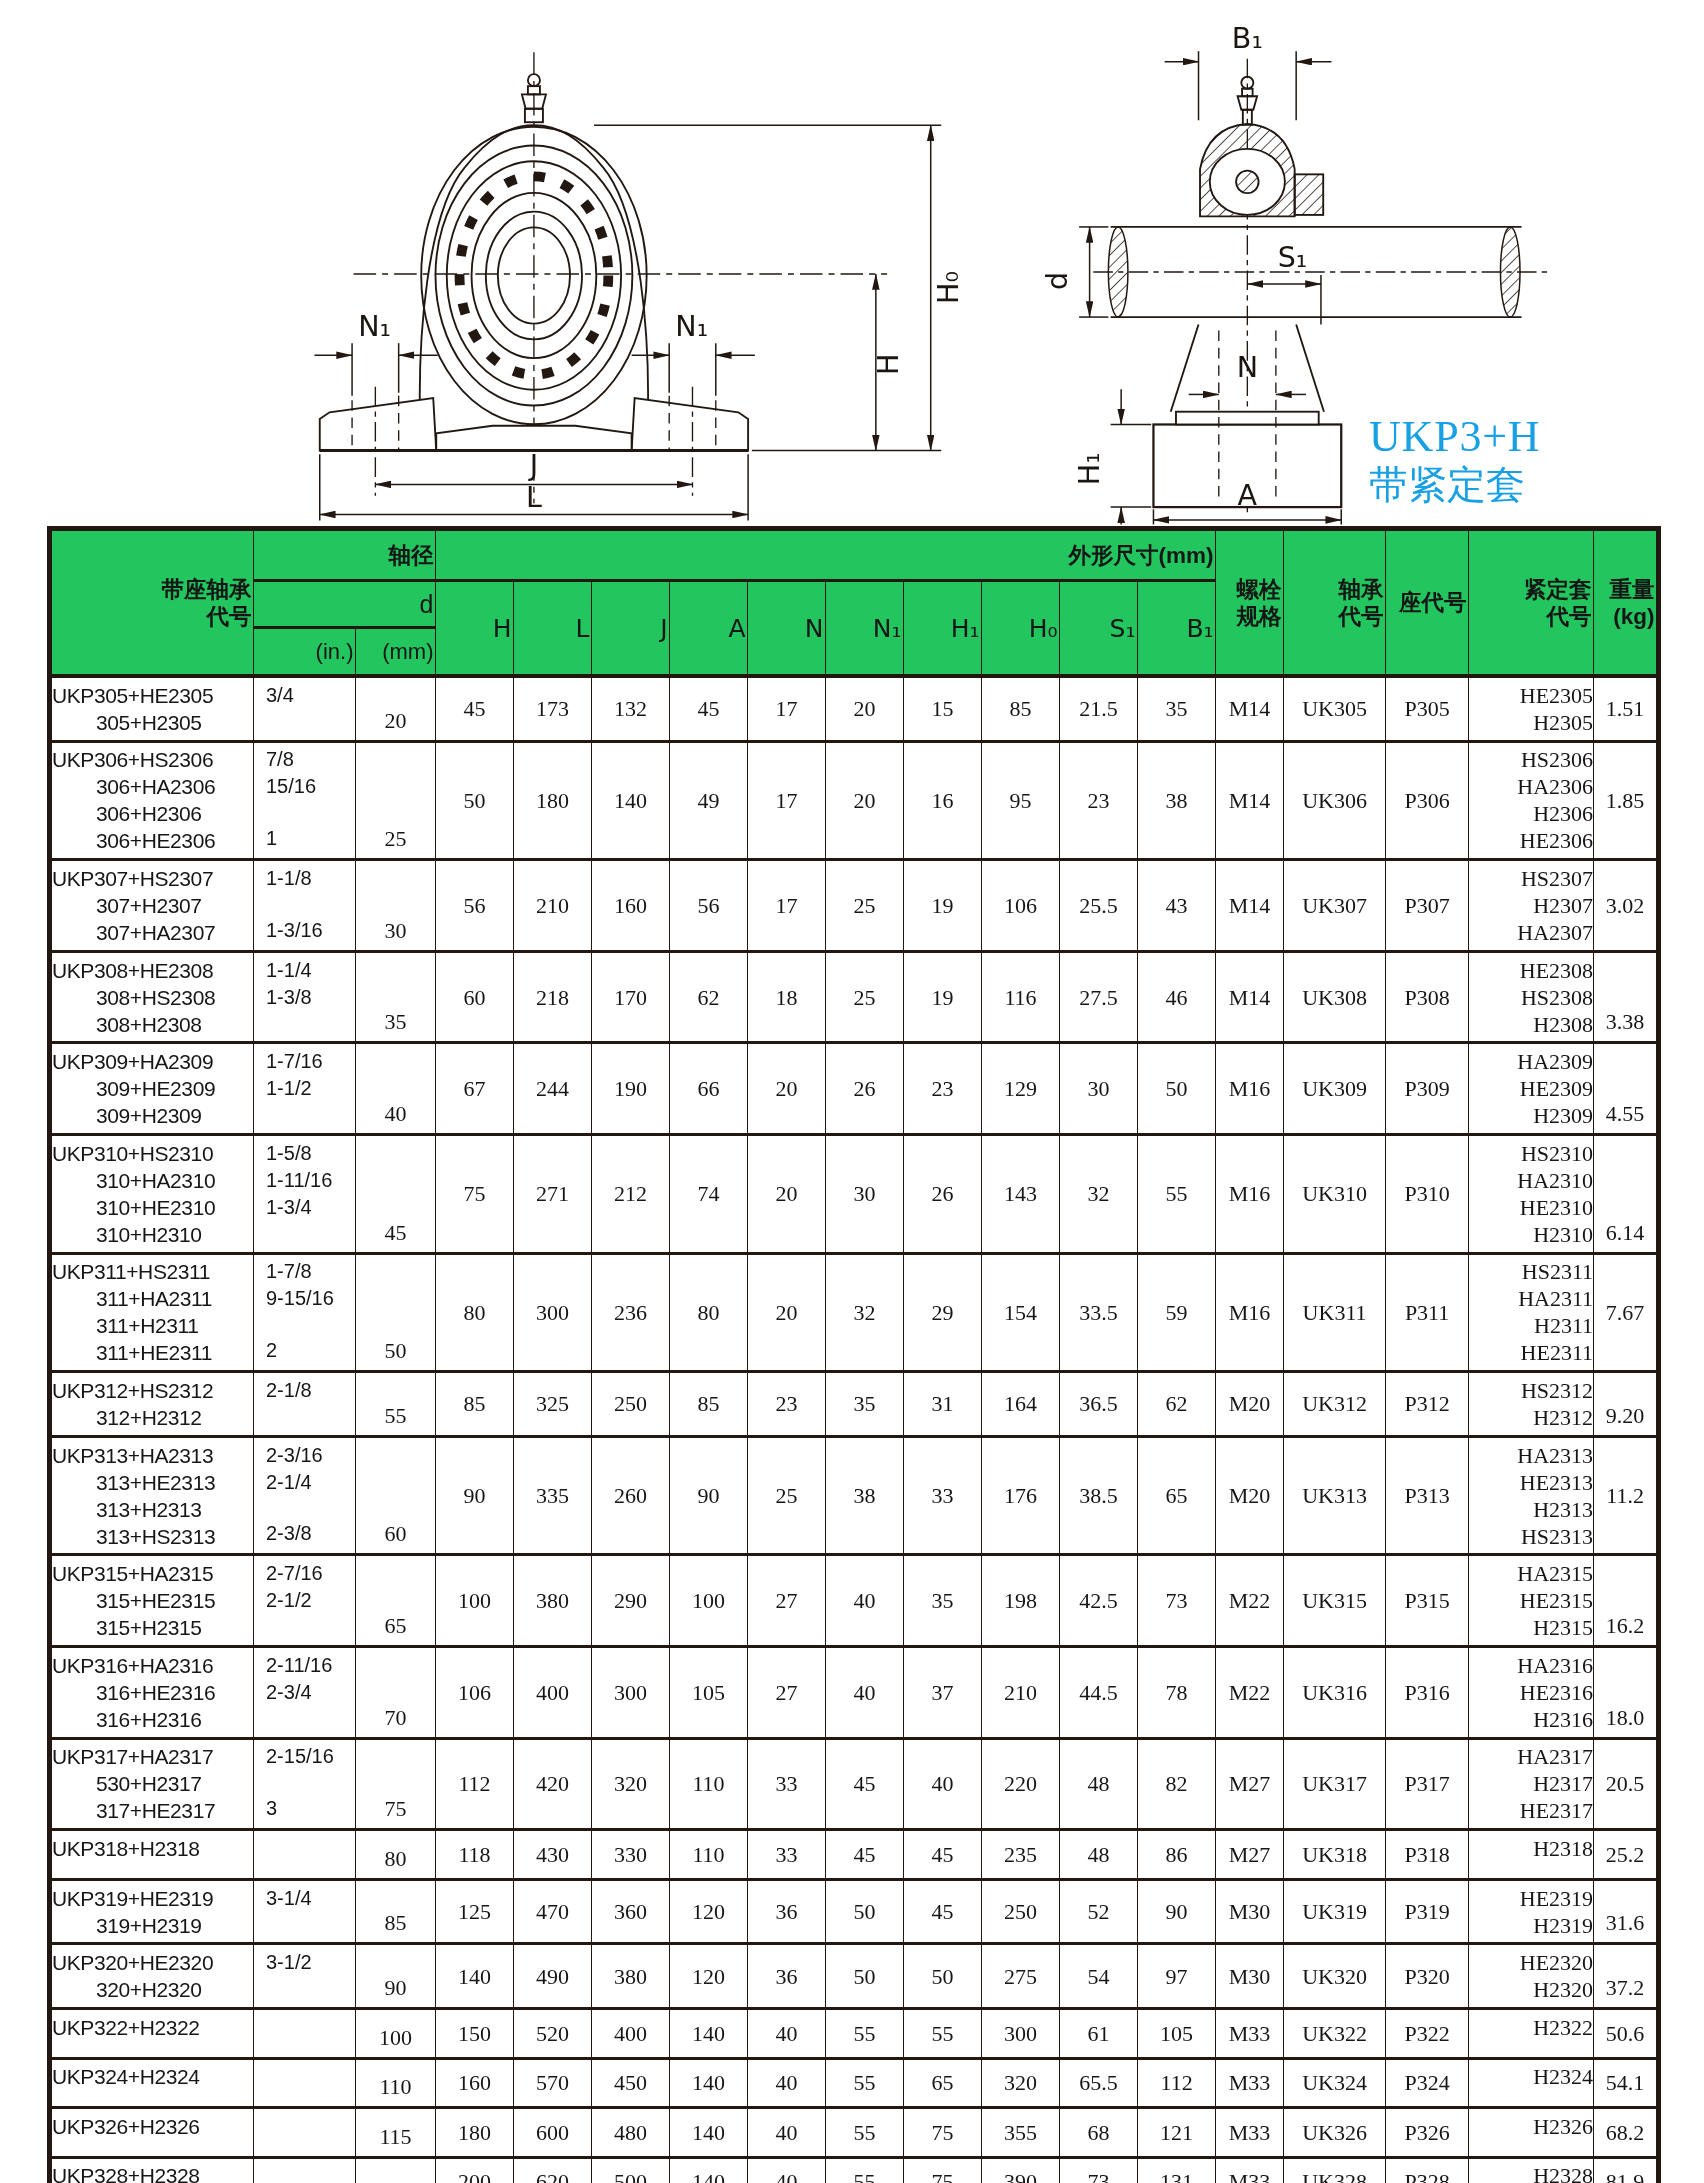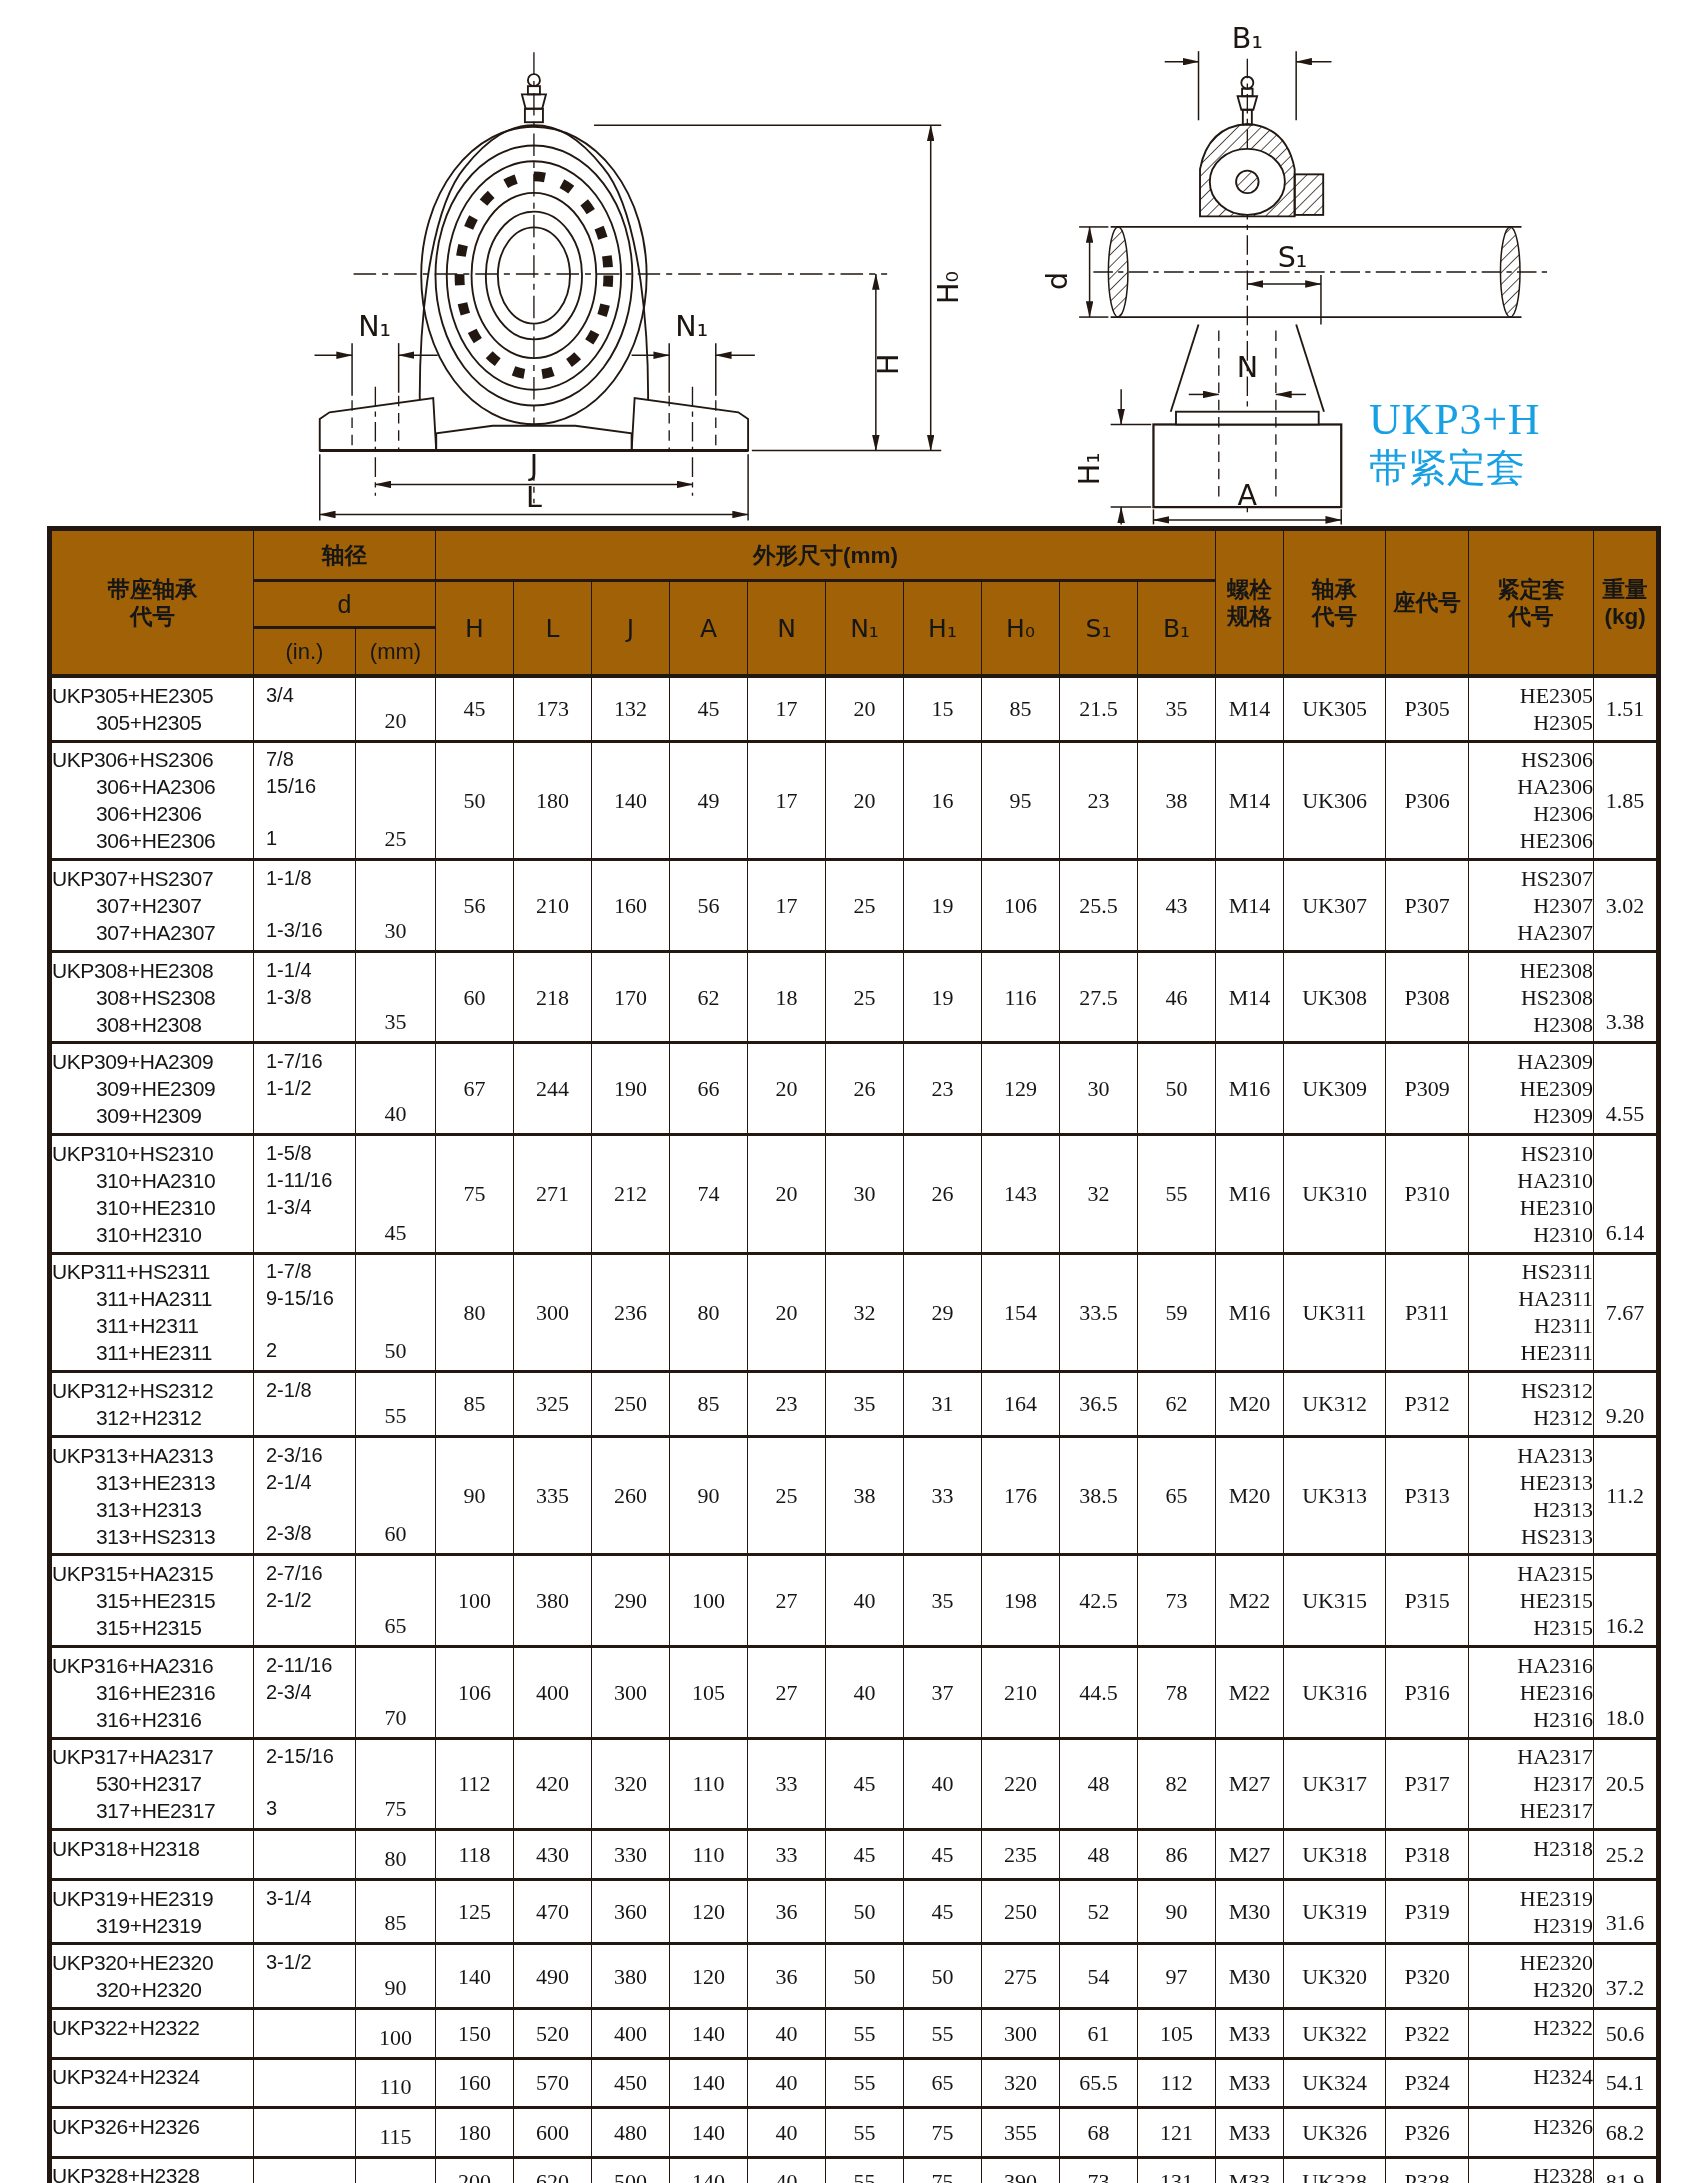--- a/index.html
+++ b/index.html
@@ -1,30 +1,30 @@
 <!DOCTYPE html>
 <html style="font-size:12px"><head>
 <meta charset="utf-8">
 <style>
   html,body{margin:0;padding:0;background:#fff;}
   .wrap{position:relative;width:1705px;height:2183px;background:#fff;overflow:hidden;
         font-family:"Liberation Sans","DejaVu Sans",sans-serif;color:#161616;}
   svg{position:absolute;}
   svg text{fill:#1c1510;}
   .dimlabel{font-family:"DejaVu Sans","Liberation Sans",sans-serif;font-size:38px;}
-  .caption{position:absolute;left:1369px;top:397px;color:#18a0e4;
+  .caption{position:absolute;left:1369px;top:414px;color:#18a0e4;
            font-family:"Liberation Serif","DejaVu Serif",serif;line-height:1.05;}
   .caption .c1{font-size:44px;letter-spacing:0.8px;}
   .caption .c2{font-size:39px;margin-top:4.5px;}
 
   table.spec{position:absolute;left:47px;top:526px;width:1610px;border-collapse:collapse;
              table-layout:fixed;border:5.3px solid #221811;background:#fff;}
   th,td{border-left:1.5px solid #221811;border-right:1.5px solid #221811;padding:0;}
-  thead th{background:#a16207;font-weight:bold;font-size:22.5px;line-height:27px;
-           text-align:center;vertical-align:middle;padding:3px 1.5px;}
+  thead th{background:#22c55e;font-weight:bold;font-size:22.5px;line-height:27px;
+           text-align:right;vertical-align:middle;padding:3px 1.5px;}
   thead{border-bottom:4.5px solid #221811;}
   .thr1 th{height:42px;}
   .thr1 .th-group{border-bottom:3.8px solid #221811;}
   .thr2 .th-d{border-bottom:3.8px solid #221811;font-weight:normal;font-size:25px;height:38px;}
   .th-letter{font-weight:normal;font-family:"DejaVu Sans",sans-serif;font-size:25px;}
   .th-unit{font-weight:normal;font-size:22px;height:39px;}
   .thr1 th span{display:block;}
 
   tbody tr{border-top:3.8px solid #221811;}
   tbody td{height:39px;vertical-align:middle;text-align:center;position:relative;

